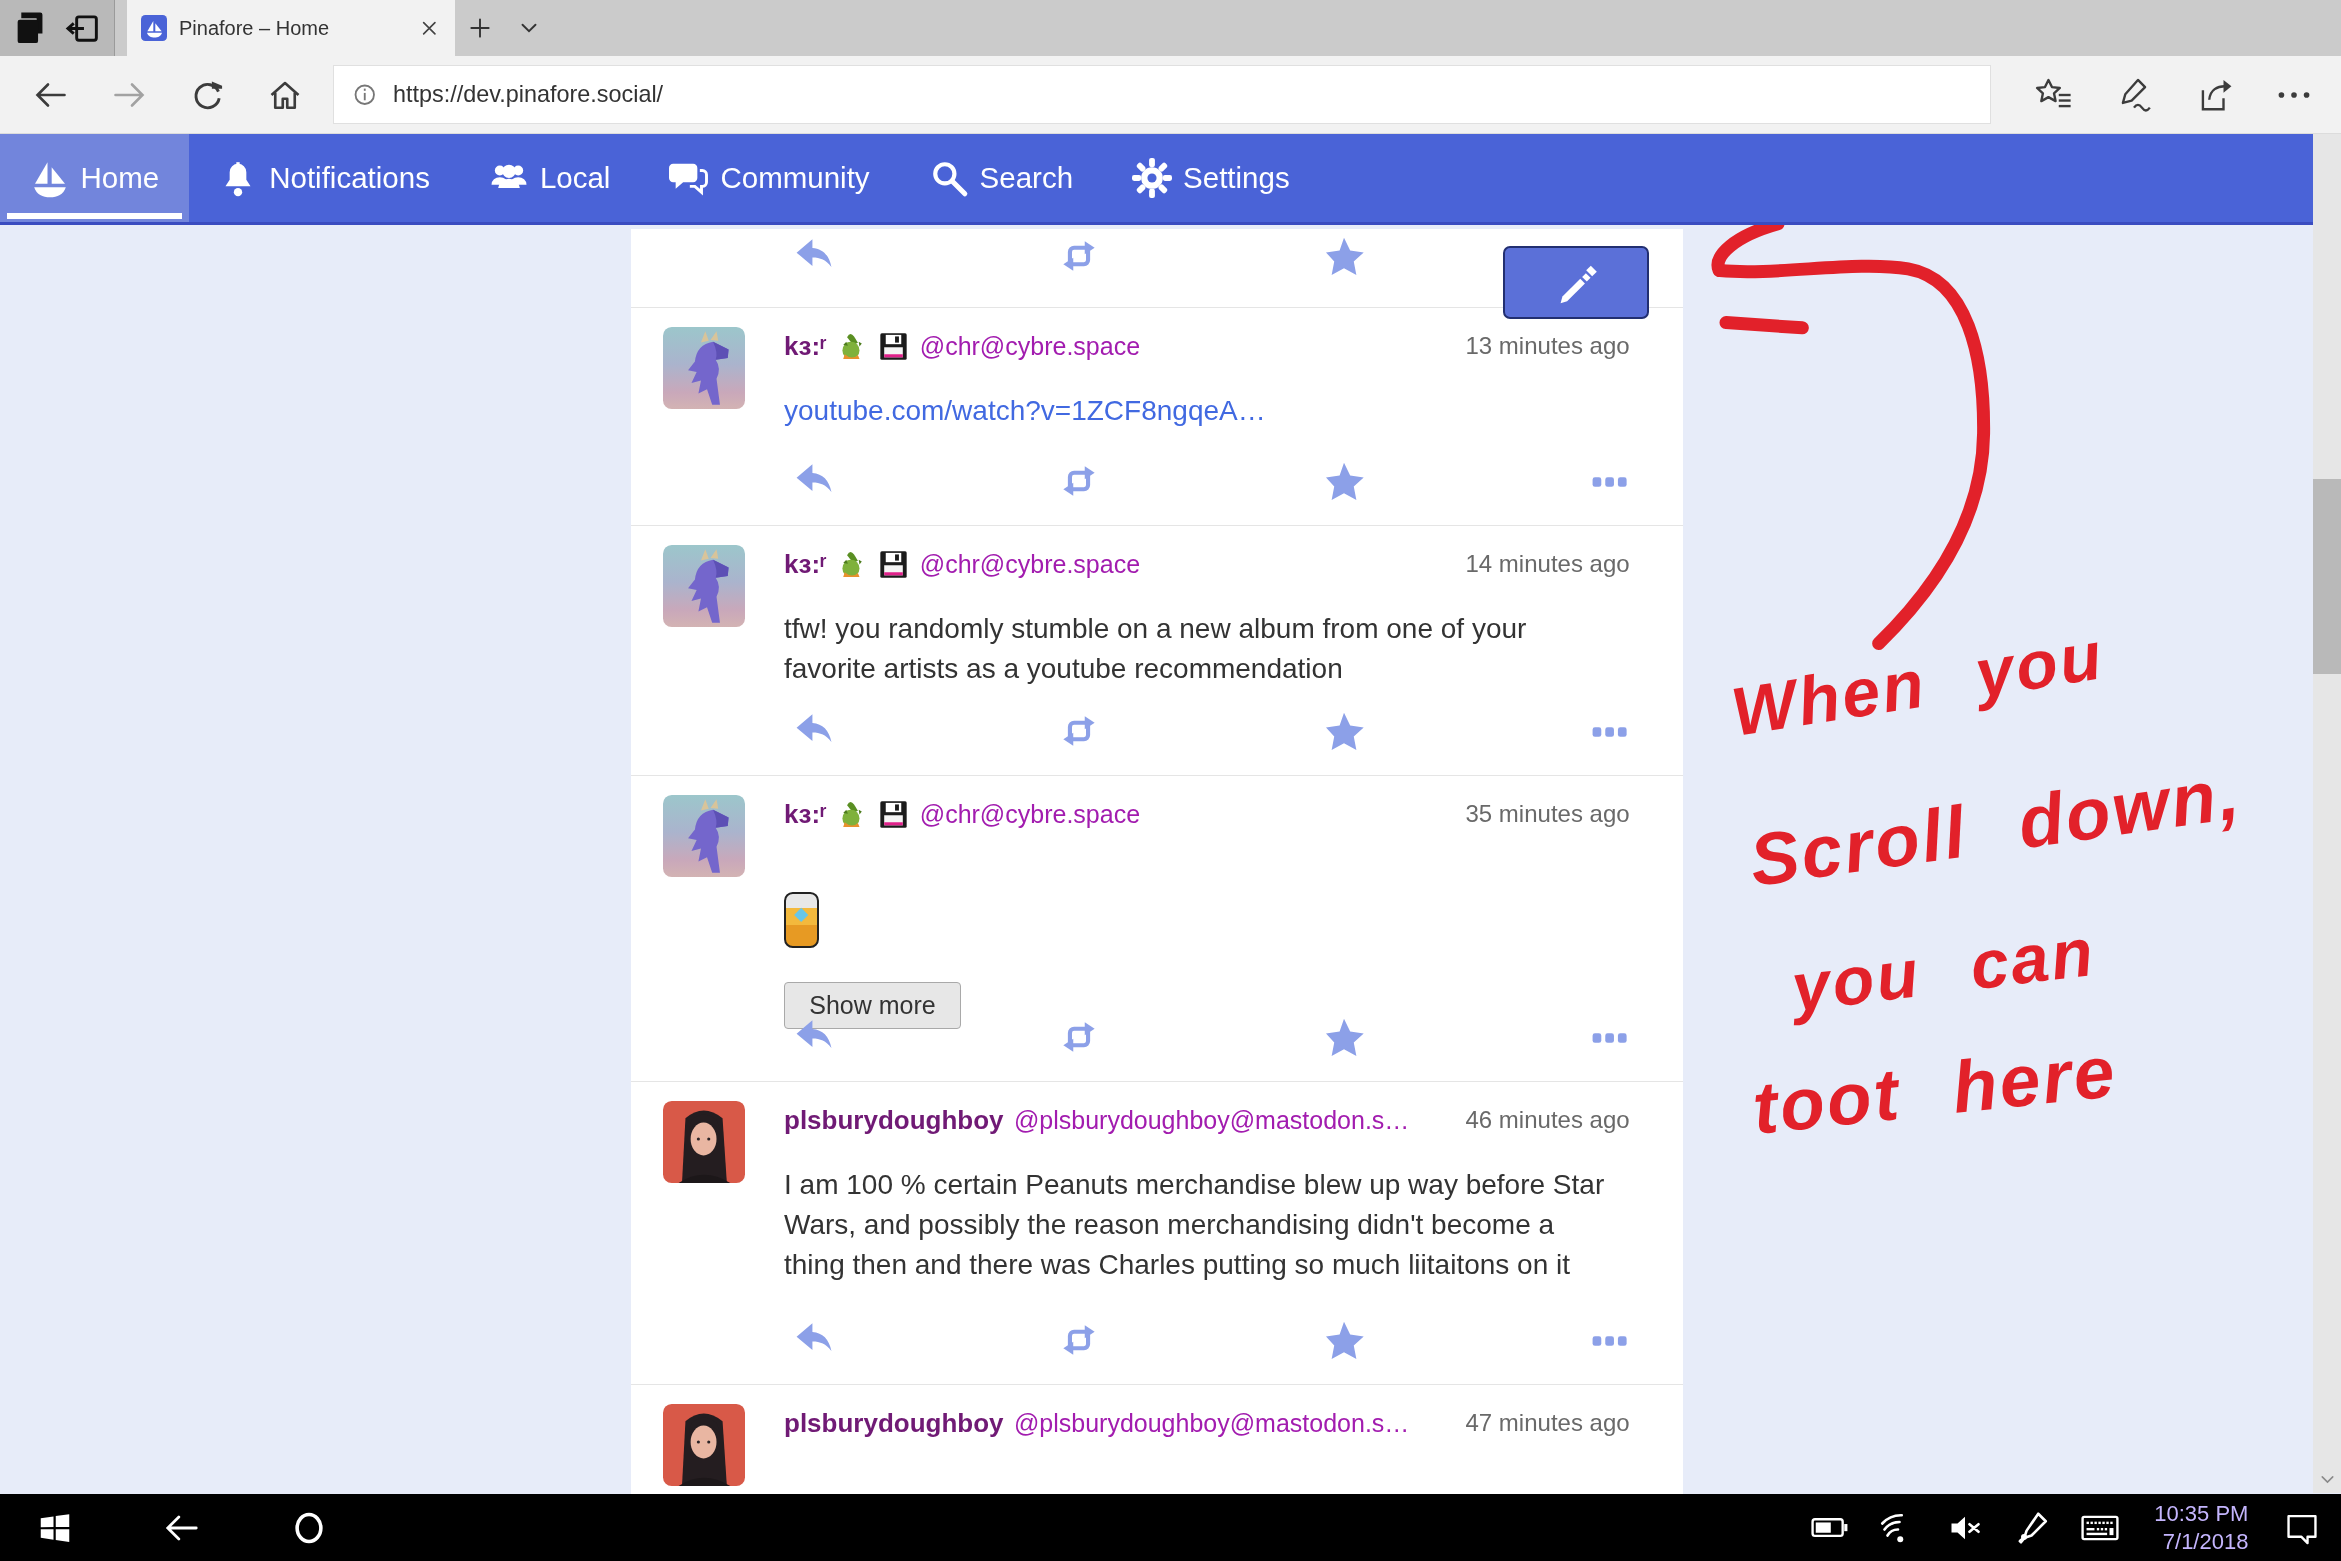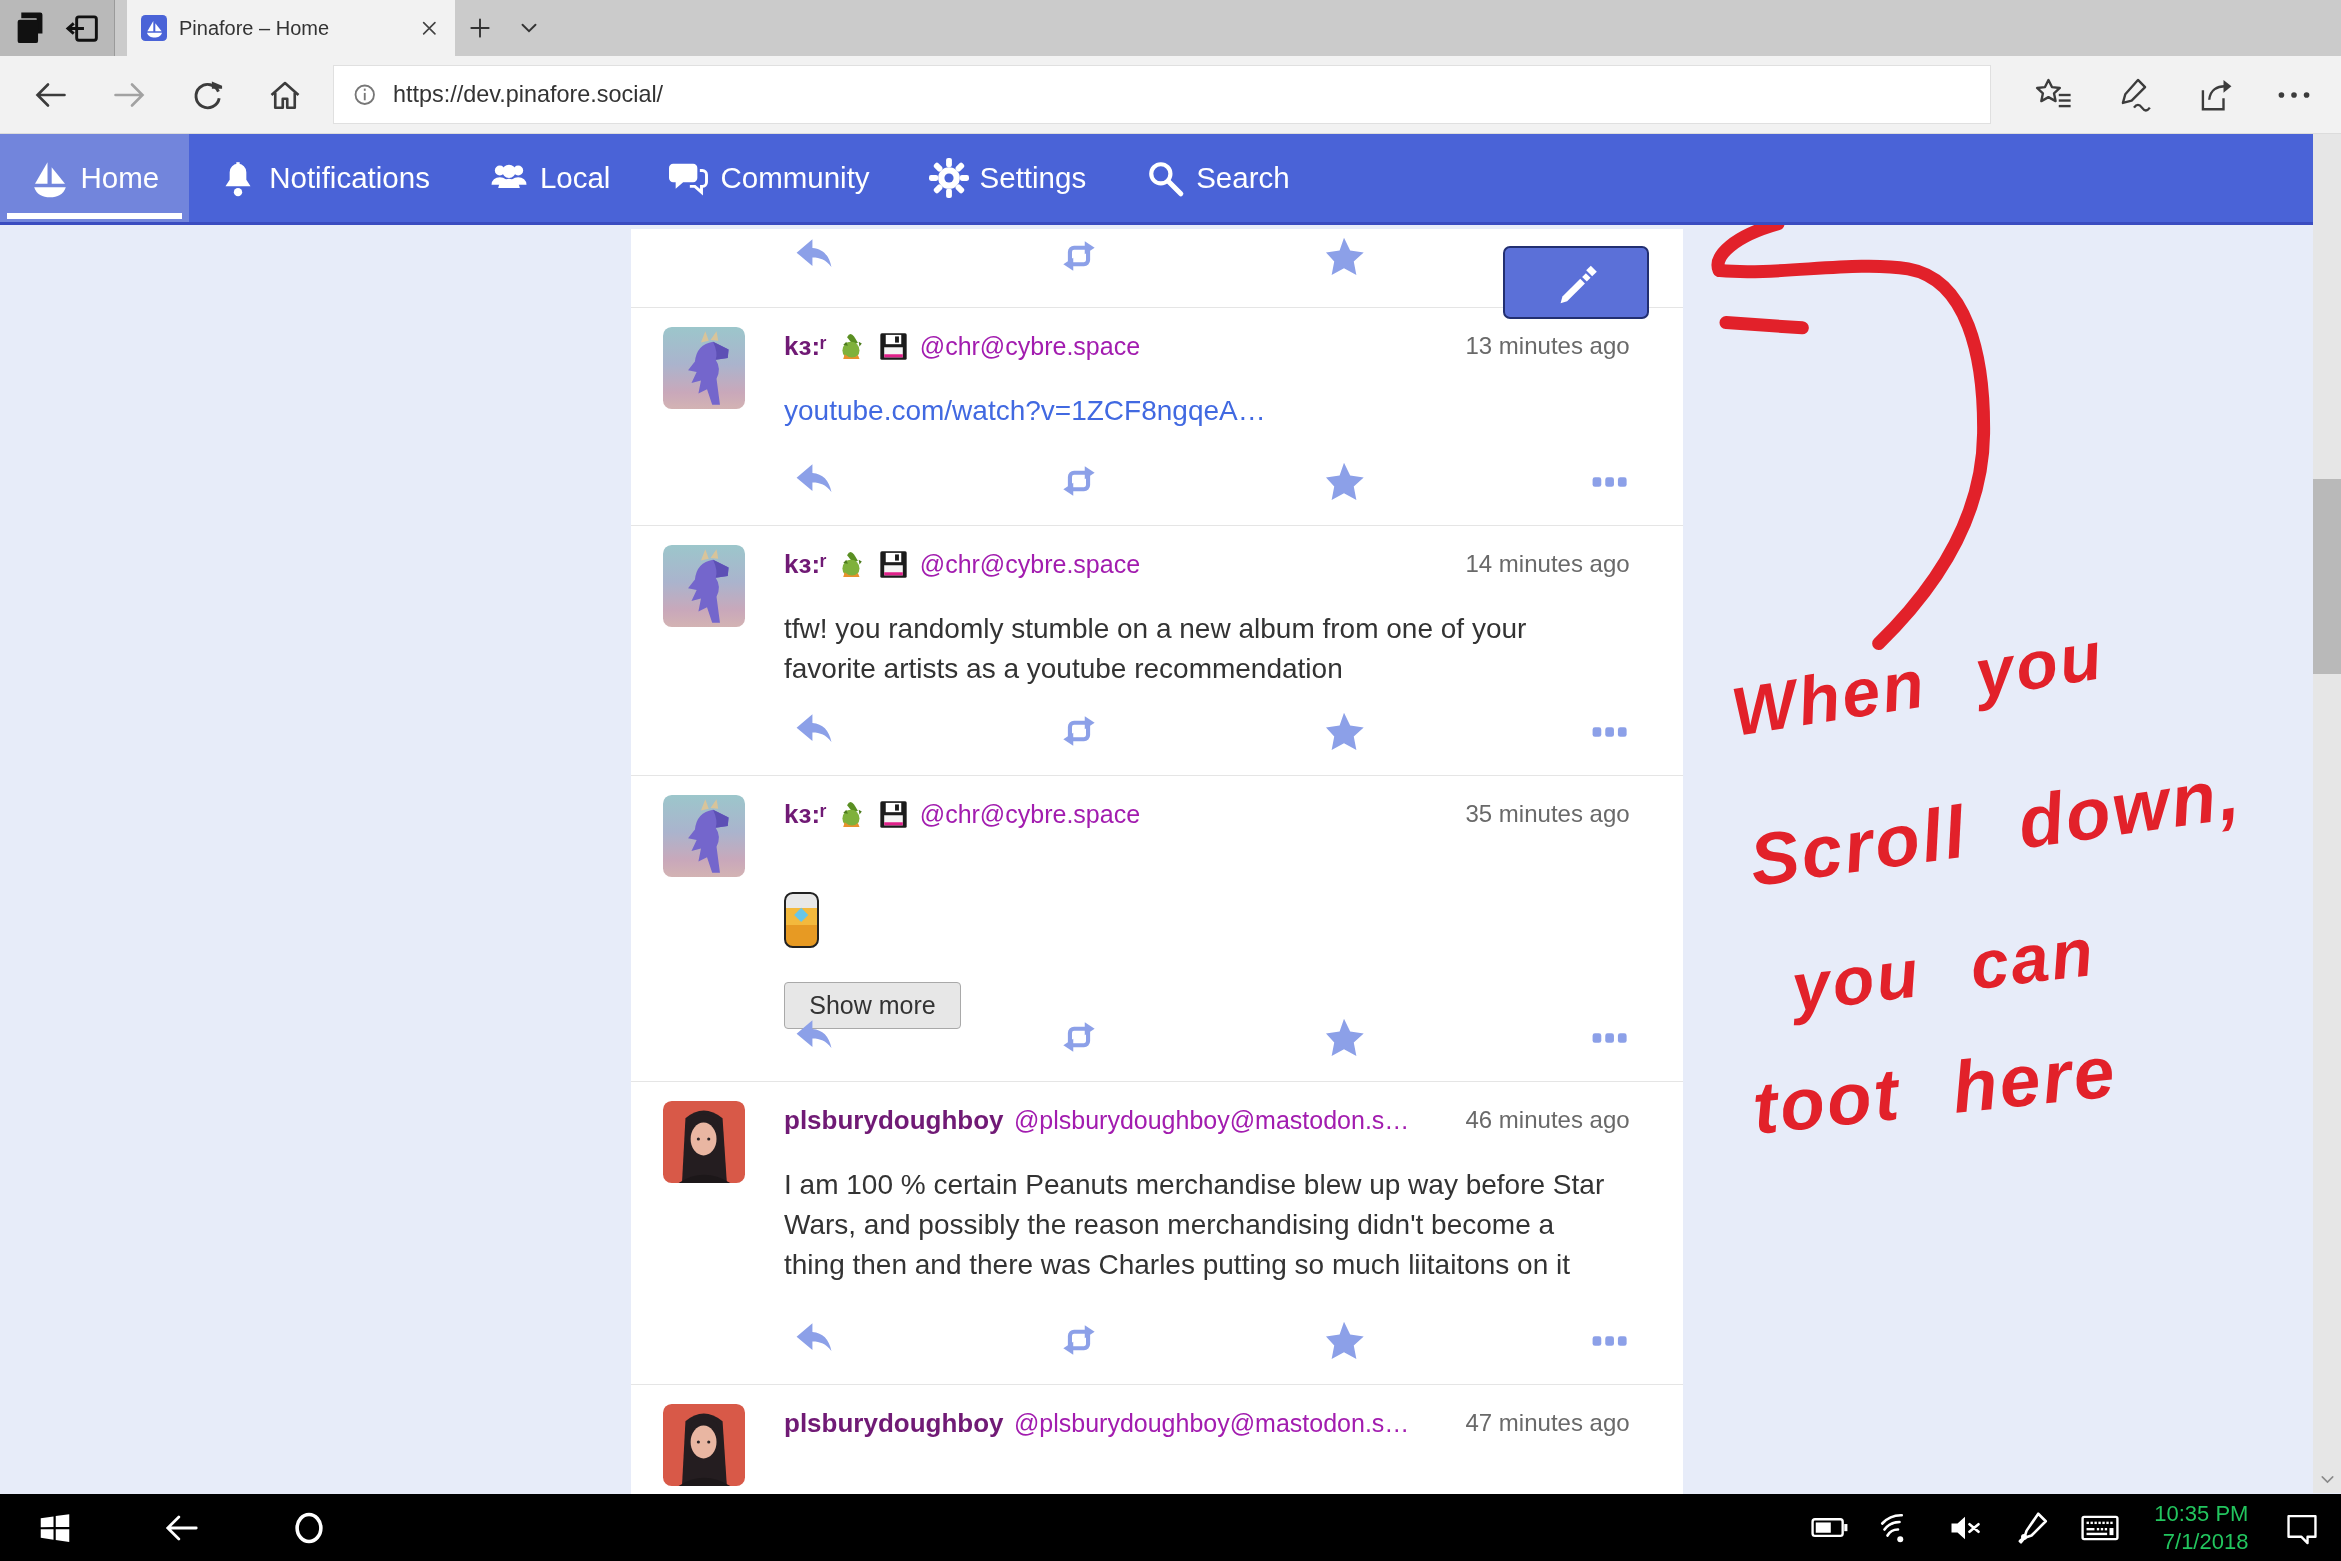--- a/index.html
+++ b/index.html
@@ -75,21 +75,21 @@
   .hw2 { left:1748px; top:785px; transform:rotate(-8deg); font-size:73px; }
   .hw3 { left:1791px; top:930px; transform:rotate(-7deg); }
   .hw4 { left:1752px; top:1048px; transform:rotate(-6deg); font-size:73px; }
 
   
   .taskbar { position:absolute; left:0; top:1494px; width:2342px; height:68px; background:#000; display:flex; align-items:center; z-index:10; }
   .tk-btn { width:78px; height:68px; display:flex; align-items:center; justify-content:center; color:#fff; }
   .tk-left { display:flex; margin-left:15.6px; gap:49px; }
   .tk-right { margin-left:auto; display:flex; align-items:center; gap:22.6px; padding-right:17.3px; }
   .tray-icon { width:45px; height:45px; display:flex; align-items:center; justify-content:center; color:#fff; }
-  .clock { color:#22c55e; font-size:22px; line-height:28px; text-align:right; padding:0 8.7px; }
+  .clock { color:#c4b5fd; font-size:22px; line-height:28px; text-align:right; padding:0 8.7px; }
 </style>
 </head>
 <body>
 
 <svg width="0" height="0" style="position:absolute" aria-hidden="true">
   <defs>
     <symbol id="i-sailboat" viewBox="0 0 48 48">
         <path fill="currentColor" d="M21 5 V31 H6 Z"></path>
         <path fill="currentColor" d="M26 11 V31 H42 Z"></path>
         <path fill="currentColor" d="M5 35 H43 C40 44 33 47 24 47 C15 47 8 44 5 35 Z"></path>
@@ -403,29 +403,29 @@
     <span>Local</span>
   </div>
   <div class="nav-item">
     <svg class="nicon" viewBox="0 0 46 46" width="40" height="40">
         <use href="#i-chat"></use>
       </svg>
     <span>Community</span>
   </div>
   <div class="nav-item">
     <svg class="nicon" viewBox="0 0 46 46" width="40" height="40">
-        <use href="#i-gear"></use>
-      </svg>
-    <span>Settings</span>
+        <use href="#i-search"></use>
+      </svg>
+    <span>Search</span>
   </div>
   <div class="nav-item">
     <svg class="nicon" viewBox="0 0 46 46" width="40" height="40">
-        <use href="#i-search"></use>
-      </svg>
-    <span>Search</span>
+        <use href="#i-gear"></use>
+      </svg>
+    <span>Settings</span>
   </div>
 </nav>
 
 <main class="page">
   <section class="timeline">
 
     <article class="toot partial">
       <div class="actionrow">
         <span class="act a-reply">
             <svg width="42" height="38" viewBox="0 0 48 44">

